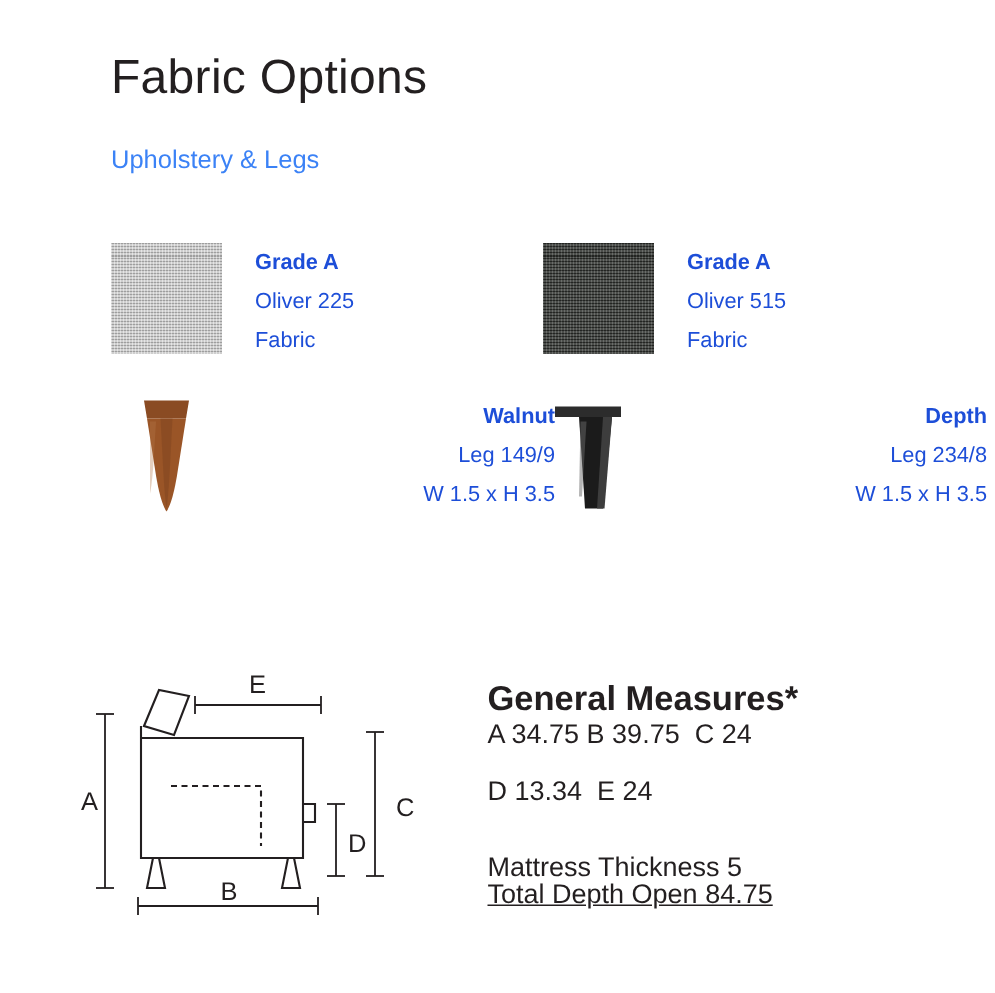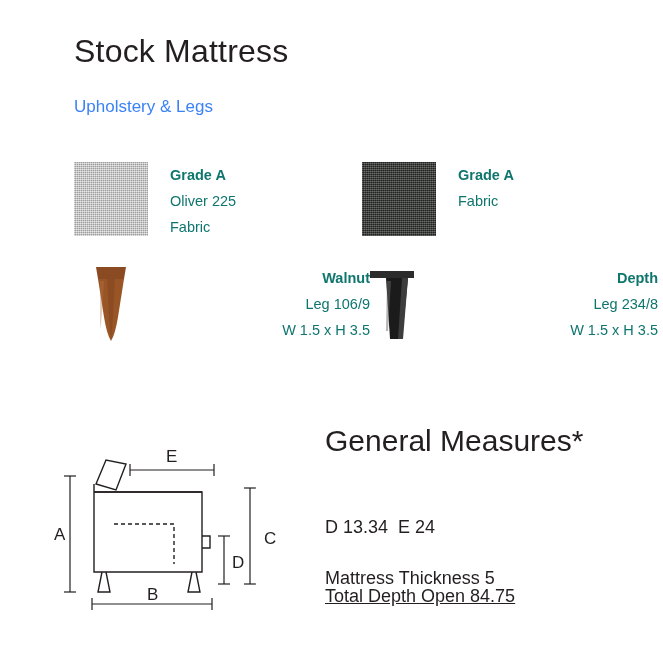--- a/index.html
+++ b/index.html
@@ -73,21 +73,21 @@
 
   .opt-text {
     position: absolute;
     left: 96px;
     top: 0;
     width: 200px;
   }
   .opt-line {
     font-size: 14.5px;
     line-height: 26px;
-    color: #0f766e;
+    color: #1d4ed8;
   }
   .opt-line.bold { font-weight: bold; }
 
   
   .leg-art {
     position: absolute;
     left: 0;
     top: 0;
     width: 74px;
     height: 78px;
@@ -99,71 +99,73 @@
     left: 54px;
     top: 432px;
     width: 260px;
     height: 190px;
   }
 
   
   .gm-title {
     position: absolute;
     left: 325px;
-    top: 424px;
-    font-size: 30px;
-    color: #231f20;
+    top: 452px;
+    font-size: 23px;
+    color: #231f20;
+    font-weight: bold;
   }
   .gm-line {
     position: absolute;
     left: 325px;
     font-size: 18px;
     color: #231f20;
     white-space: pre;
   }
   .gm-l1 { top: 479px; }
   .gm-l2 { top: 517px; }
   .gm-l3 { top: 561px; margin-top: 7px; }
   .gm-l4 { top: 586px; text-decoration: underline; }
 </style>
 </head>
 <body>
 
 <div class="page">
 
-  <div class="title">Stock Mattress</div>
+  <div class="title">Fabric Options</div>
   <div class="subtitle">Upholstery &amp; Legs</div>
 
   <div class="opt opt-col1 opt-row1">
     <div class="swatch swatch-light"></div>
     <div class="opt-text">
       <div class="opt-line bold">Grade A</div>
       <div class="opt-line">Oliver 225</div>
       <div class="opt-line">Fabric</div>
     </div>
   </div>
 
   <div class="opt opt-col2 opt-row1">
     <div class="swatch swatch-dark"></div>
     <div class="opt-text">
       <div class="opt-line bold">Grade A</div>
+      <div class="opt-line">Oliver 515</div>
       <div class="opt-line">Fabric</div>
     </div>
   </div>
 
   <div class="opt opt-col1 opt-row2">
     <svg class="leg-art" viewBox="0 0 74 78">
       <path d="M22 2 L52 2 L50 14 L24 14 Z" fill="#8a4b23"></path>
       <path d="M24 14 L50 14 L44 52 Q41 70 37 76 Q33 70 30 52 Z" fill="#9a5527"></path>
       <path d="M33 14 L41 14 L39 52 Q38 68 37 74 Q36 68 35 52 Z" fill="#7d421f" opacity="0.45"></path>
       <path d="M26 16 L30 16 L28 48 Q27 60 26 64 Z" fill="#b4774a" opacity="0.35"></path>
     </svg>
     <div class="opt-text">
       <div class="opt-line bold">Walnut</div>
-      <div class="opt-line">Leg 106/9</div>
+      <div class="opt-line">Leg 149/9</div>
       <div class="opt-line">W 1.5 x H 3.5</div>
     </div>
   </div>
 
   <div class="opt opt-col2 opt-row2">
     <svg class="leg-art" viewBox="0 0 74 78">
       <rect x="8" y="6" width="44" height="7" fill="#2c2c2c"></rect>
       <path d="M24 13 L46 13 L40 74 L28 74 Z" fill="#1b1b1b"></path>
       <path d="M40 13 L46 13 L41 74 L36 74 Z" fill="#3d3d3d"></path>
       <path d="M25 16 L29 16 L26 66 L24 66 Z" fill="#6a6a6a" opacity="0.5"></path>
@@ -218,17 +220,18 @@
     <g font-family="Liberation Sans, sans-serif" font-size="17" fill="#231f20">
       <text x="0" y="108">A</text>
       <text x="93" y="168">B</text>
       <text x="210" y="112">C</text>
       <text x="178" y="136">D</text>
       <text x="112" y="30">E</text>
     </g>
   </svg>
 
   <div class="gm-title">General Measures*</div>
+  <div class="gm-line gm-l1">A 34.75 B 39.75  C 24</div>
   <div class="gm-line gm-l2">D 13.34  E 24</div>
   <div class="gm-line gm-l3">Mattress Thickness 5</div>
   <div class="gm-line gm-l4">Total Depth Open 84.75</div>
 
 </div>
 
 </body></html>

